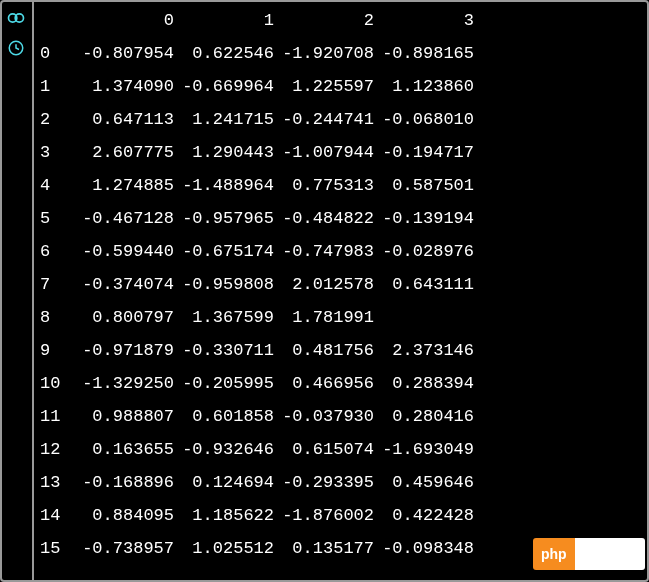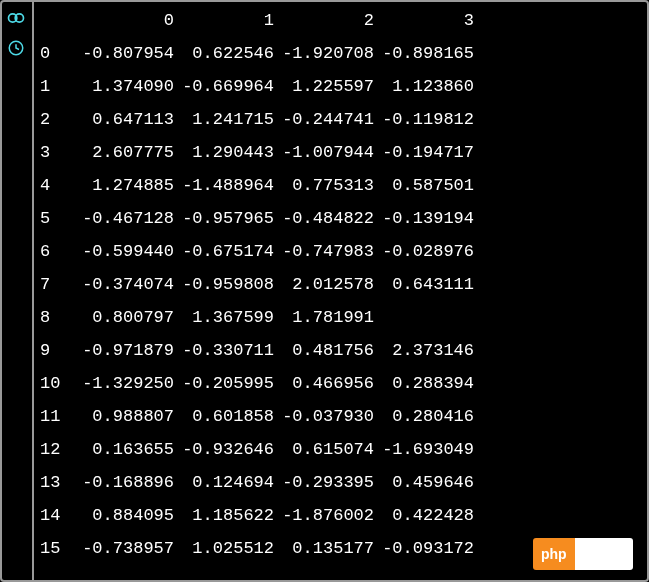--- a/index.html
+++ b/index.html
@@ -71,23 +71,23 @@
     }
     .cell {
       width: 100px;
       text-align: right;
     }
     .header-row .row-idx {
       visibility: hidden;
     }
     .watermark {
       position: absolute;
-      right: 16px;
+      right: 4px;
       bottom: 12px;
-      width: 100px;
+      width: 112px;
       height: 32px;
       display: flex;
       align-items: stretch;
     }
     .wm-left {
       background: #f68c1f;
       display: flex;
       align-items: center;
       justify-content: center;
       color: #fff;
@@ -127,33 +127,33 @@
   <div class="row header-row">
     <span class="row-idx">.</span>
     <span class="cell">0</span>
     <span class="cell">1</span>
     <span class="cell">2</span>
     <span class="cell">3</span>
   </div>
   <div id="rows-container">
       <div class="row"><span class="row-idx">0</span><span class="cell">-0.807954</span><span class="cell"> 0.622546</span><span class="cell">-1.920708</span><span class="cell">-0.898165</span></div>
       <div class="row"><span class="row-idx">1</span><span class="cell"> 1.374090</span><span class="cell">-0.669964</span><span class="cell"> 1.225597</span><span class="cell"> 1.123860</span></div>
-      <div class="row"><span class="row-idx">2</span><span class="cell"> 0.647113</span><span class="cell"> 1.241715</span><span class="cell">-0.244741</span><span class="cell">-0.119812</span></div>
+      <div class="row"><span class="row-idx">2</span><span class="cell"> 0.647113</span><span class="cell"> 1.241715</span><span class="cell">-0.244741</span><span class="cell">-0.068010</span></div>
       <div class="row"><span class="row-idx">3</span><span class="cell"> 2.607775</span><span class="cell"> 1.290443</span><span class="cell">-1.007944</span><span class="cell">-0.194717</span></div>
       <div class="row"><span class="row-idx">4</span><span class="cell"> 1.274885</span><span class="cell">-1.488964</span><span class="cell"> 0.775313</span><span class="cell"> 0.587501</span></div>
       <div class="row"><span class="row-idx">5</span><span class="cell">-0.467128</span><span class="cell">-0.957965</span><span class="cell">-0.484822</span><span class="cell">-0.139194</span></div>
       <div class="row"><span class="row-idx">6</span><span class="cell">-0.599440</span><span class="cell">-0.675174</span><span class="cell">-0.747983</span><span class="cell">-0.028976</span></div>
       <div class="row"><span class="row-idx">7</span><span class="cell">-0.374074</span><span class="cell">-0.959808</span><span class="cell"> 2.012578</span><span class="cell"> 0.643111</span></div>
       <div class="row"><span class="row-idx">8</span><span class="cell"> 0.800797</span><span class="cell"> 1.367599</span><span class="cell"> 1.781991</span></div>
       <div class="row"><span class="row-idx">9</span><span class="cell">-0.971879</span><span class="cell">-0.330711</span><span class="cell"> 0.481756</span><span class="cell"> 2.373146</span></div>
       <div class="row"><span class="row-idx">10</span><span class="cell">-1.329250</span><span class="cell">-0.205995</span><span class="cell"> 0.466956</span><span class="cell"> 0.288394</span></div>
       <div class="row"><span class="row-idx">11</span><span class="cell"> 0.988807</span><span class="cell"> 0.601858</span><span class="cell">-0.037930</span><span class="cell"> 0.280416</span></div>
       <div class="row"><span class="row-idx">12</span><span class="cell"> 0.163655</span><span class="cell">-0.932646</span><span class="cell"> 0.615074</span><span class="cell">-1.693049</span></div>
       <div class="row"><span class="row-idx">13</span><span class="cell">-0.168896</span><span class="cell"> 0.124694</span><span class="cell">-0.293395</span><span class="cell"> 0.459646</span></div>
       <div class="row"><span class="row-idx">14</span><span class="cell"> 0.884095</span><span class="cell"> 1.185622</span><span class="cell">-1.876002</span><span class="cell"> 0.422428</span></div>
-      <div class="row"><span class="row-idx">15</span><span class="cell">-0.738957</span><span class="cell"> 1.025512</span><span class="cell"> 0.135177</span><span class="cell">-0.093172</span></div>
+      <div class="row"><span class="row-idx">15</span><span class="cell">-0.738957</span><span class="cell"> 1.025512</span><span class="cell"> 0.135177</span><span class="cell">-0.098348</span></div>
     </div>
 </div>
 
 <div class="watermark">
   <div class="wm-left">php</div>
   <div class="wm-right"></div>
 </div>
 
 </body></html>

